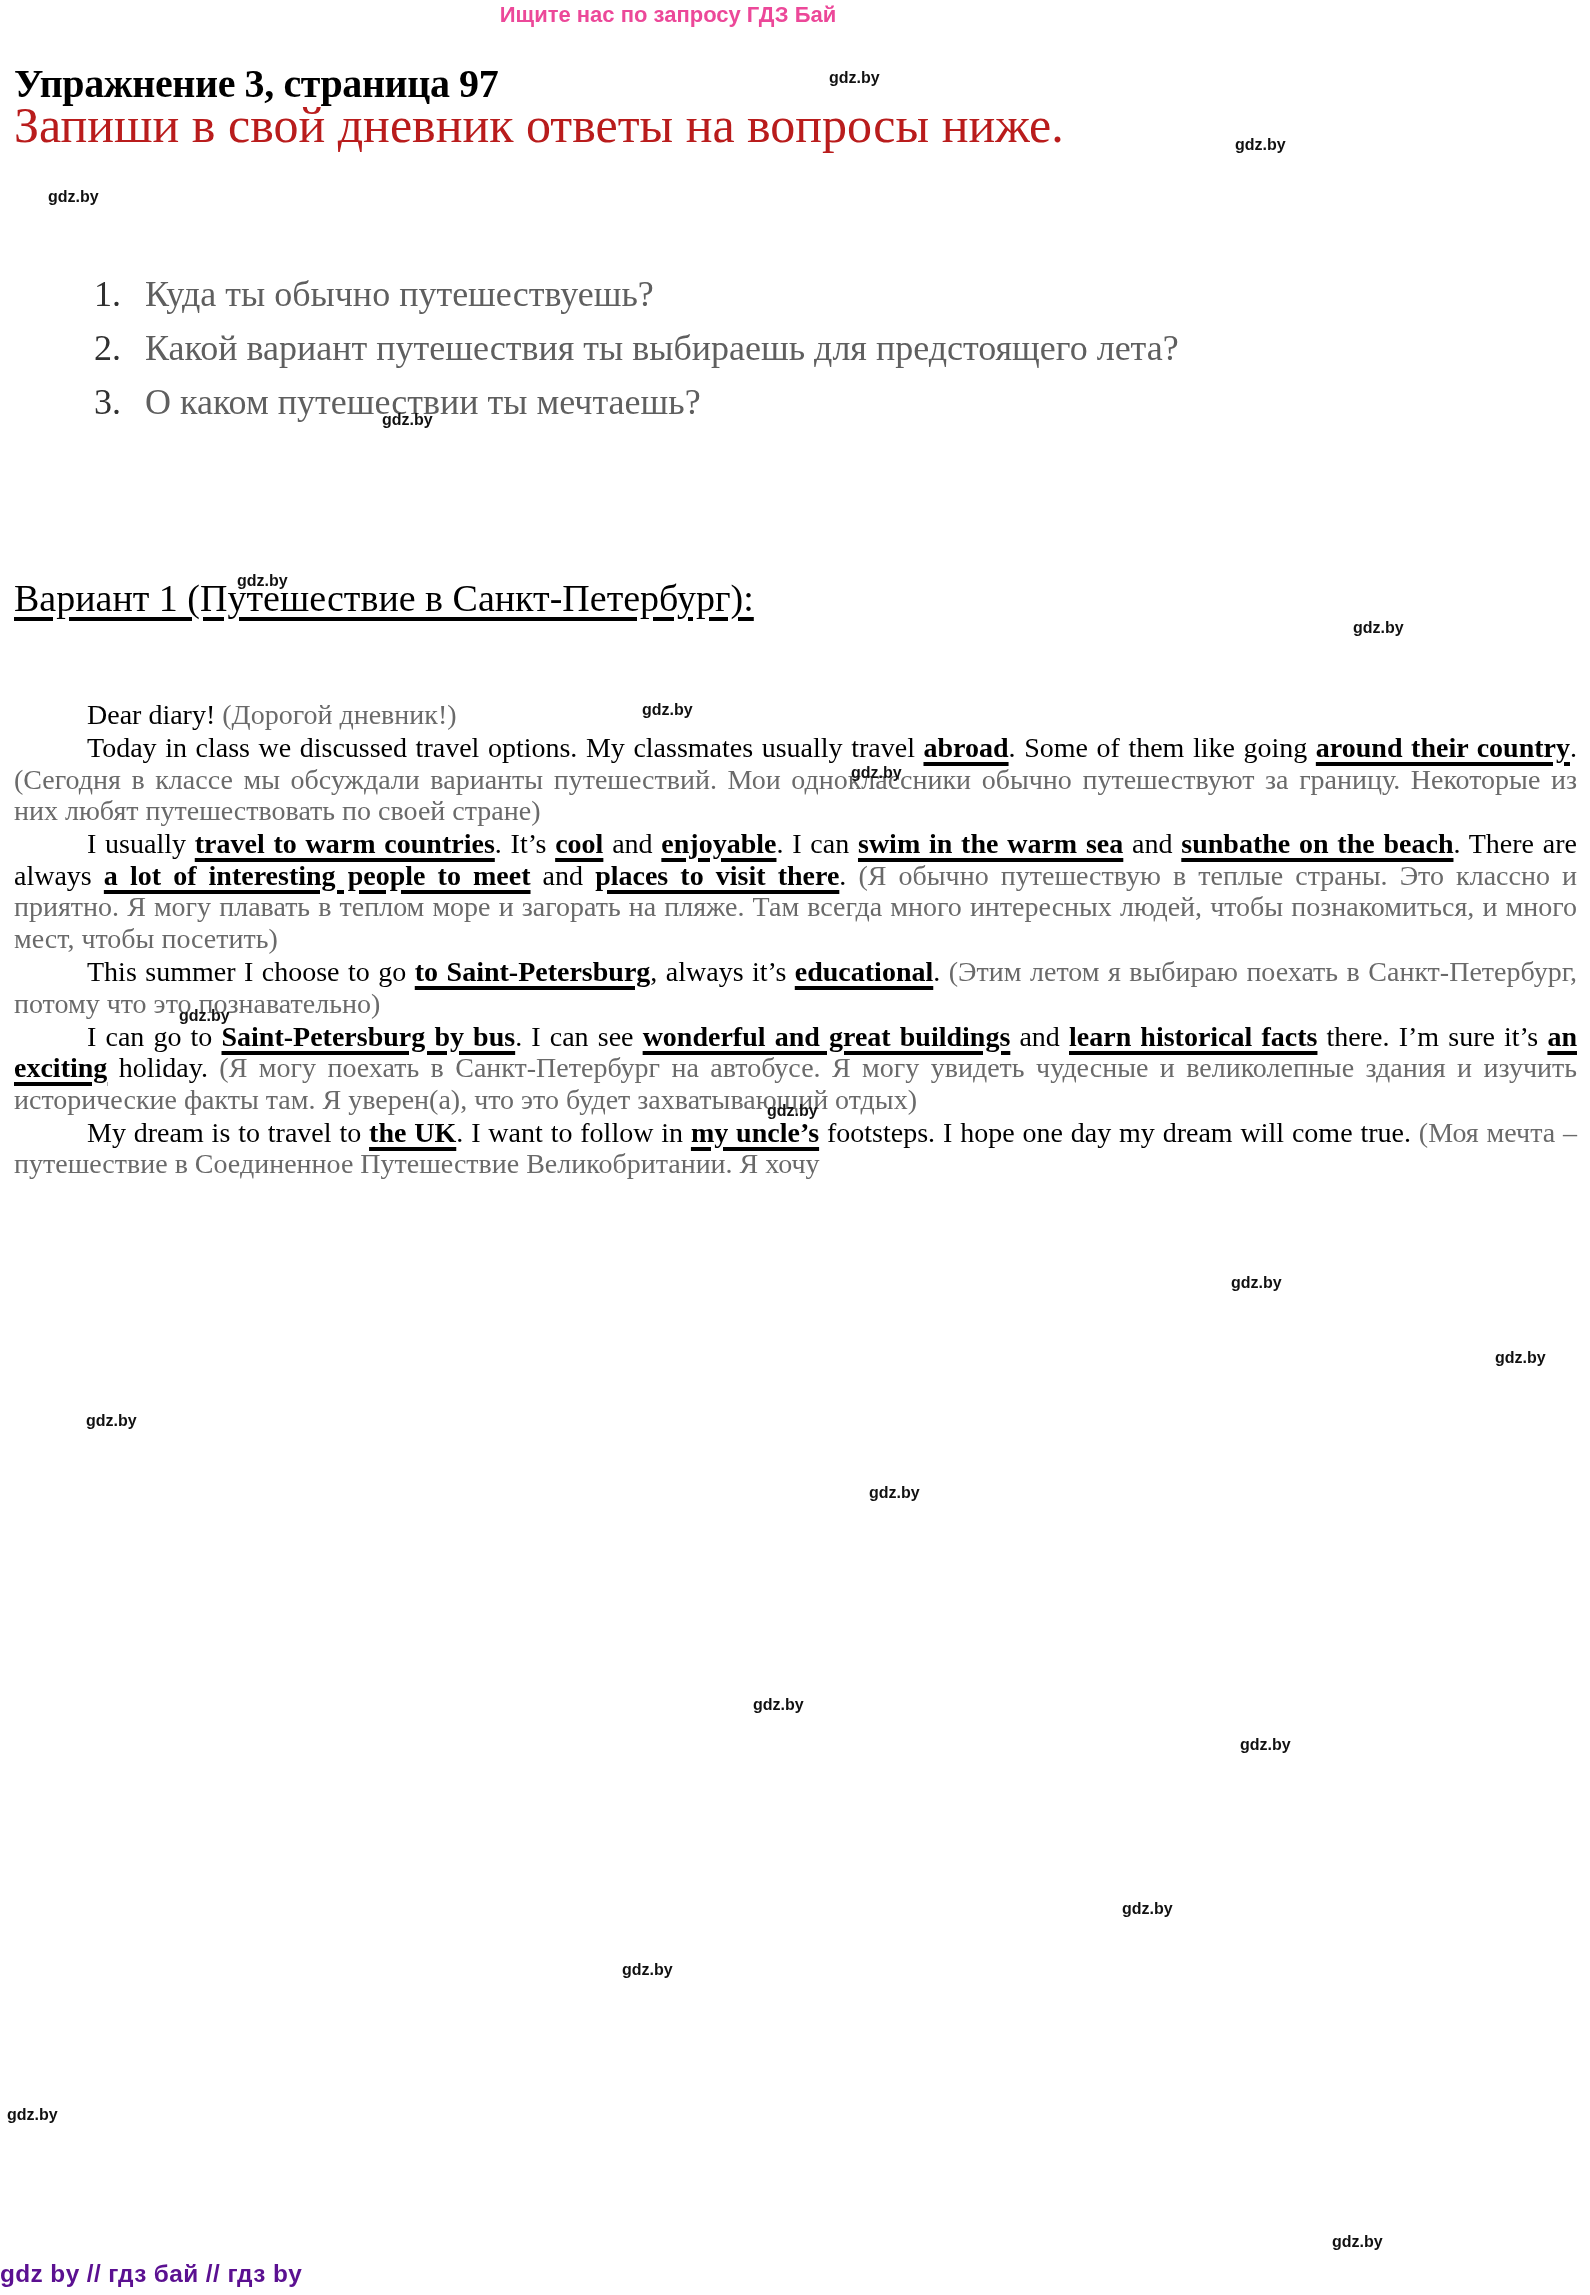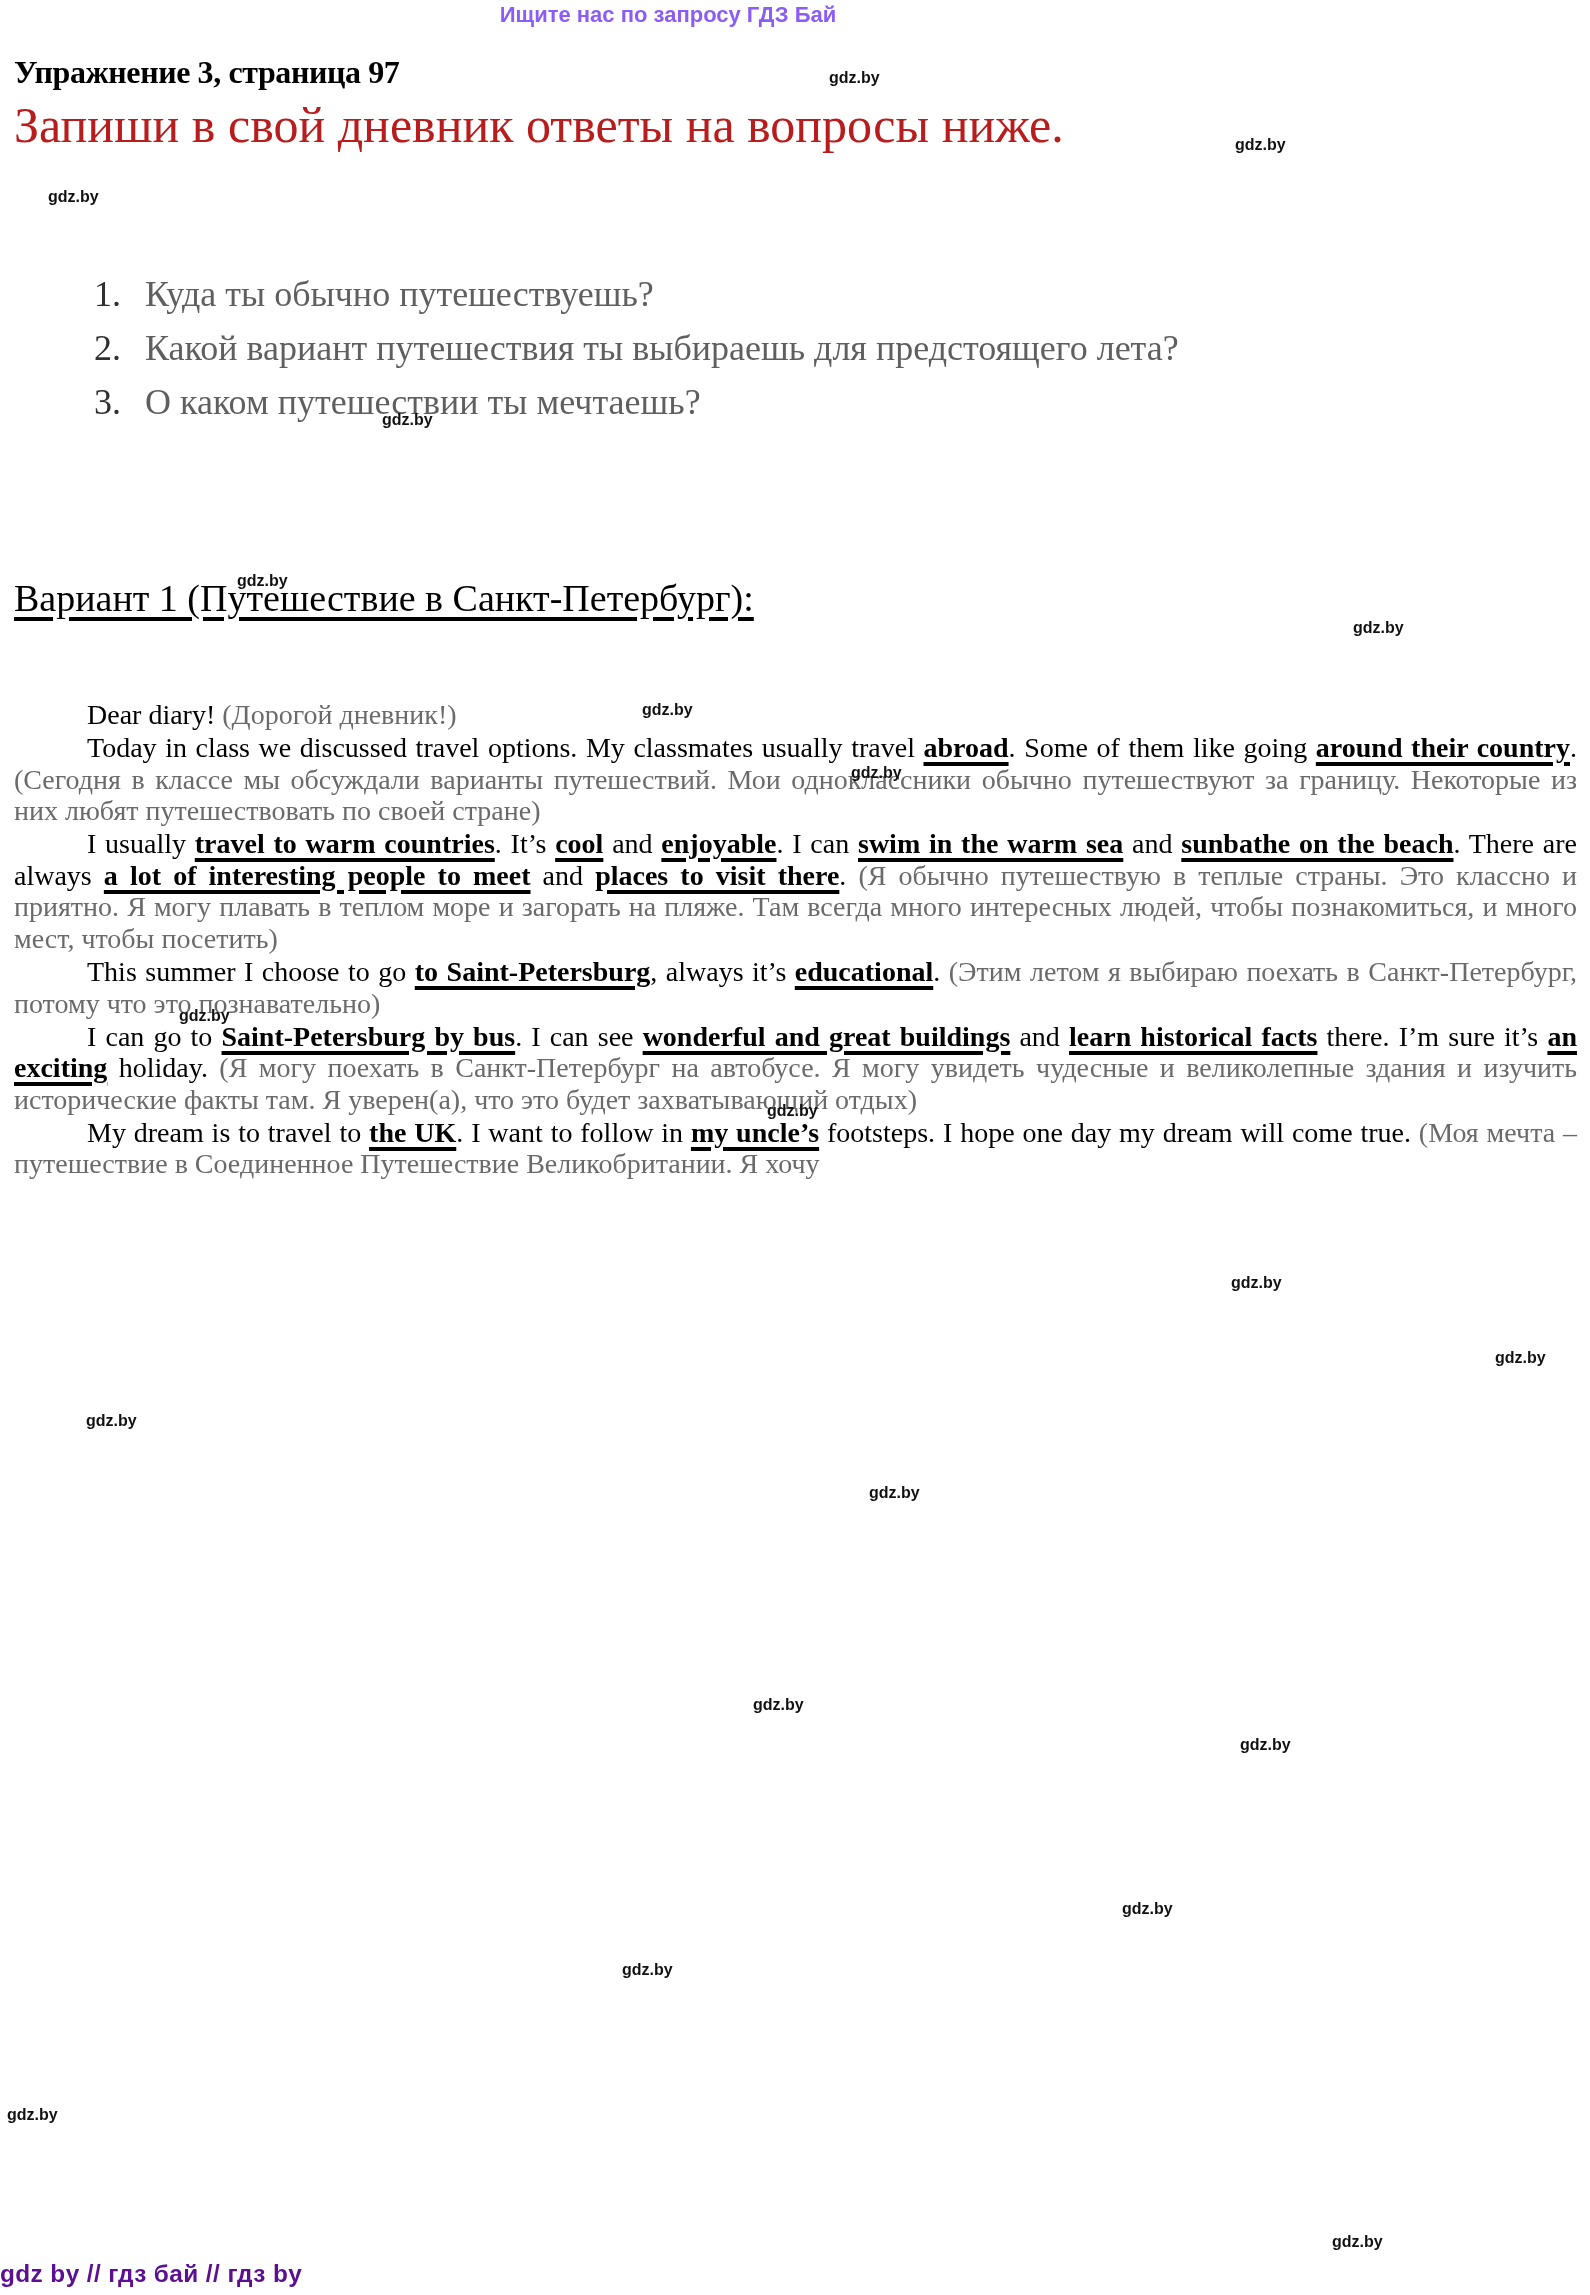--- a/index.html
+++ b/index.html
@@ -27,31 +27,31 @@
   
   .banner {
     position: absolute;
     top: 1.7px;
     left: 0;
     width: 1336px;
     text-align: center;
     font-family: "Liberation Sans", "DejaVu Sans", sans-serif;
     font-weight: bold;
     font-size: 22px;
-    color: #8b5cf6;
+    color: #ec4899;
     letter-spacing: 0px;
     white-space: nowrap;
   }
 
   
   .title {
     position: absolute;
     left: 14px;
     top: 33px;
-    font-size: 32px;
+    font-size: 40px;
     font-weight: bold;
     color: #000000;
     white-space: nowrap;
     letter-spacing: -0.4px;
   }
   .subtitle {
     position: absolute;
     left: 14px;
     top: 96px;
     font-size: 50px;

